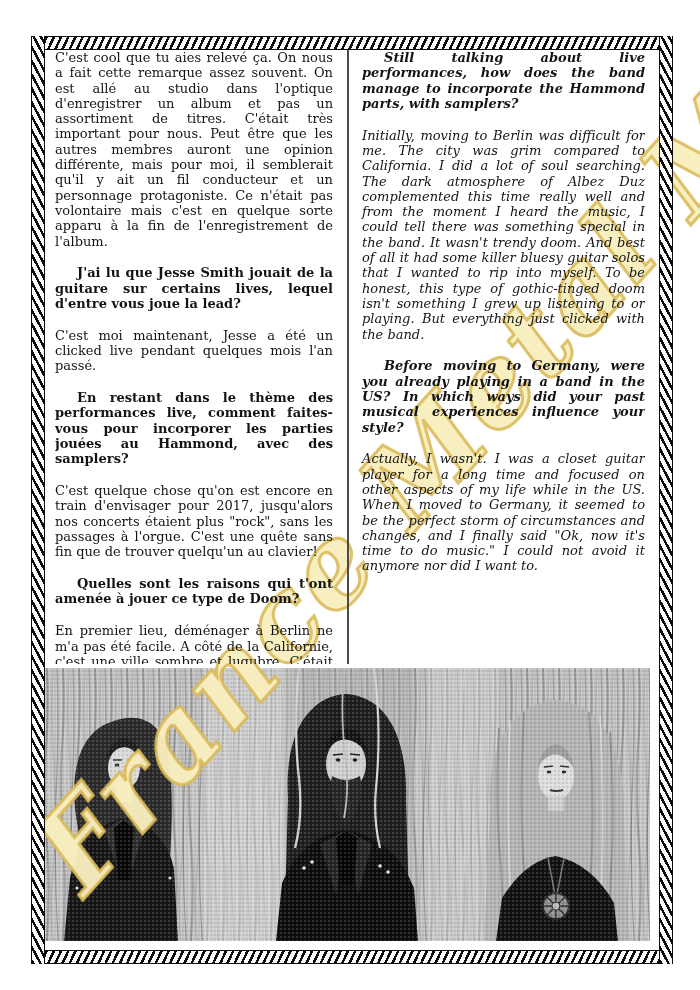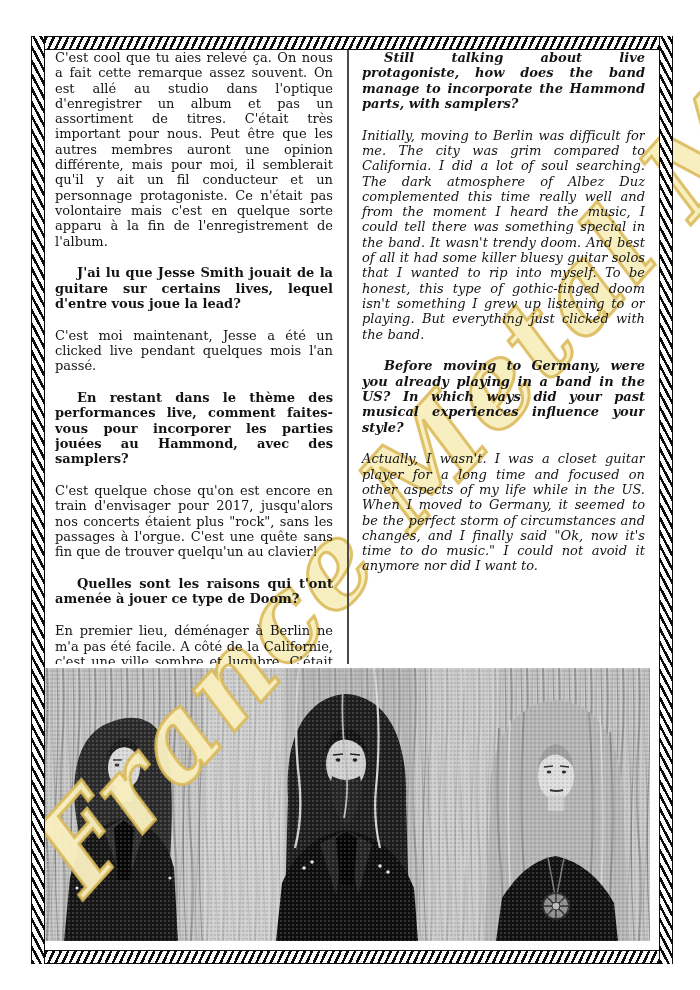--- a/index.html
+++ b/index.html
@@ -60,21 +60,21 @@
       <p class="a">C'est cool que tu aies relevé ça. On nous a fait cette remarque assez souvent. On est allé au studio dans l'optique d'enregistrer un album et pas un assortiment de titres. C'était très important pour nous. Peut être que les autres membres auront une opinion différente, mais pour moi, il semblerait qu'il y ait un fil conducteur et un personnage protagoniste. Ce n'était pas volontaire mais c'est en quelque sorte apparu à la fin de l'enregistrement de l'album.</p>
       <p class="q">J'ai lu que Jesse Smith jouait de la guitare sur certains lives, lequel d'entre vous joue la lead?</p>
       <p class="a">C'est moi maintenant, Jesse a été un clicked live pendant quelques mois l'an passé.</p>
       <p class="q">En restant dans le thème des performances live, comment faites-vous pour incorporer les parties jouées au Hammond, avec des samplers?</p>
       <p class="a">C'est quelque chose qu'on est encore en train d'envisager pour 2017, jusqu'alors nos concerts étaient plus "rock", sans les passages à l'orgue. C'est une quête sans fin que de trouver quelqu'un au clavier!</p>
       <p class="q">Quelles sont les raisons qui t'ont amenée à jouer ce type de Doom?</p>
       <p class="a">En premier lieu, déménager à Berlin ne m'a pas été facile. A côté de la Californie, c'est une ville sombre et lugubre. C'était une période d'introspection et de questionnements. L'atmosphère sombre d'Albez Duz accompagnait parfaitement cette période,</p>
     </div>
     <div class="divider"></div>
     <div class="col col-right" lang="en">
-      <p class="q">Still talking about live protagoniste, how does the band manage to incorporate the Hammond parts, with samplers?</p>
+      <p class="q">Still talking about live performances, how does the band manage to incorporate the Hammond parts, with samplers?</p>
       <p class="a">Initially, moving to Berlin was difficult for me. The city was grim compared to California. I did a lot of soul searching. The dark atmosphere of Albez Duz complemented this time really well and from the moment I heard the music, I could tell there was something special in the band. It wasn't trendy doom. And best of all it had some killer bluesy guitar solos that I wanted to rip into myself. To be honest, this type of gothic-tinged doom isn't something I grew up listening to or playing. But everything just clicked with the band.</p>
       <p class="q">Before moving to Germany, were you already playing in a band in the US? In which ways did your past musical experiences influence your style?</p>
       <p class="a">Actually, I wasn't. I was a closet guitar player for a long time and focused on other aspects of my life while in the US. When I moved to Germany, it seemed to be the perfect storm of circumstances and changes, and I finally said "Ok, now it's time to do music." I could not avoid it anymore nor did I want to.</p>
     </div>
   </div>
 
   <div class="photo">
     <svg viewBox="0 0 606 273" preserveAspectRatio="none">
       <defs>
         <pattern id="branches" width="16" height="273" patternUnits="userSpaceOnUse">

